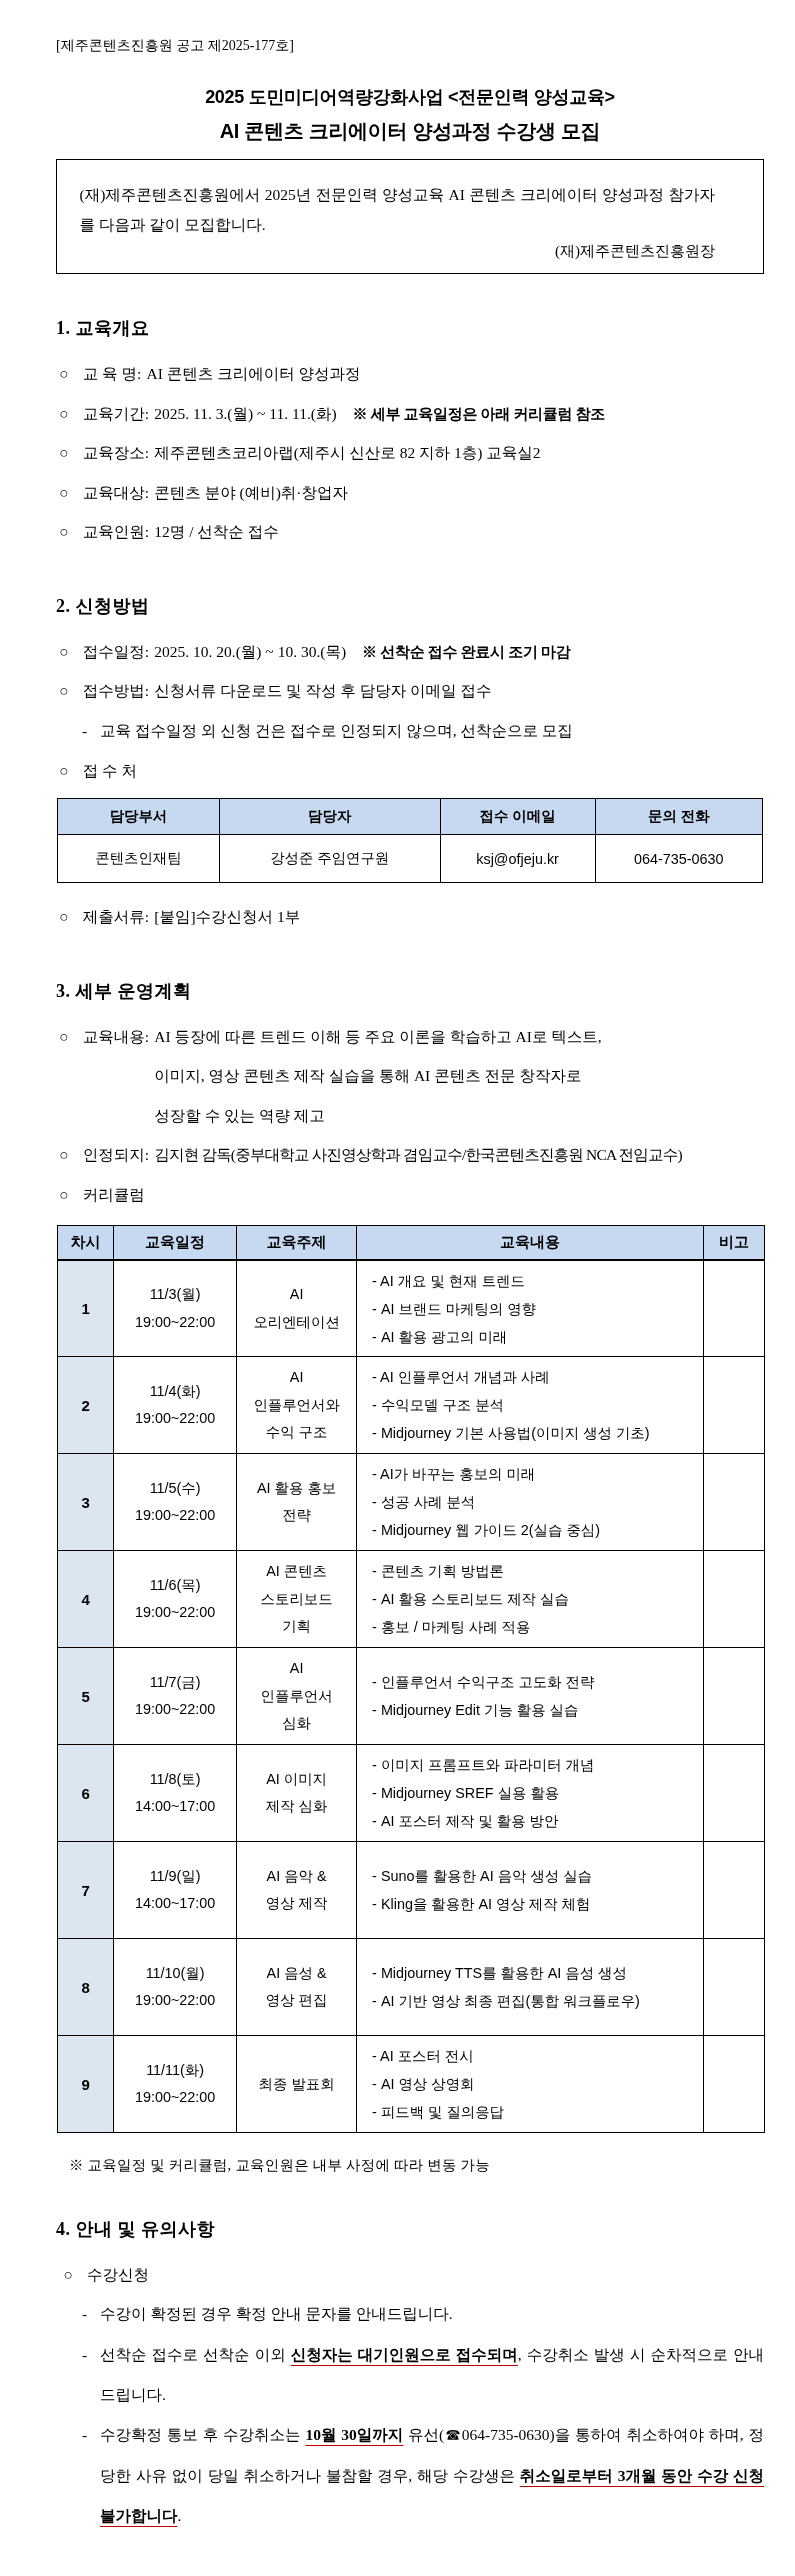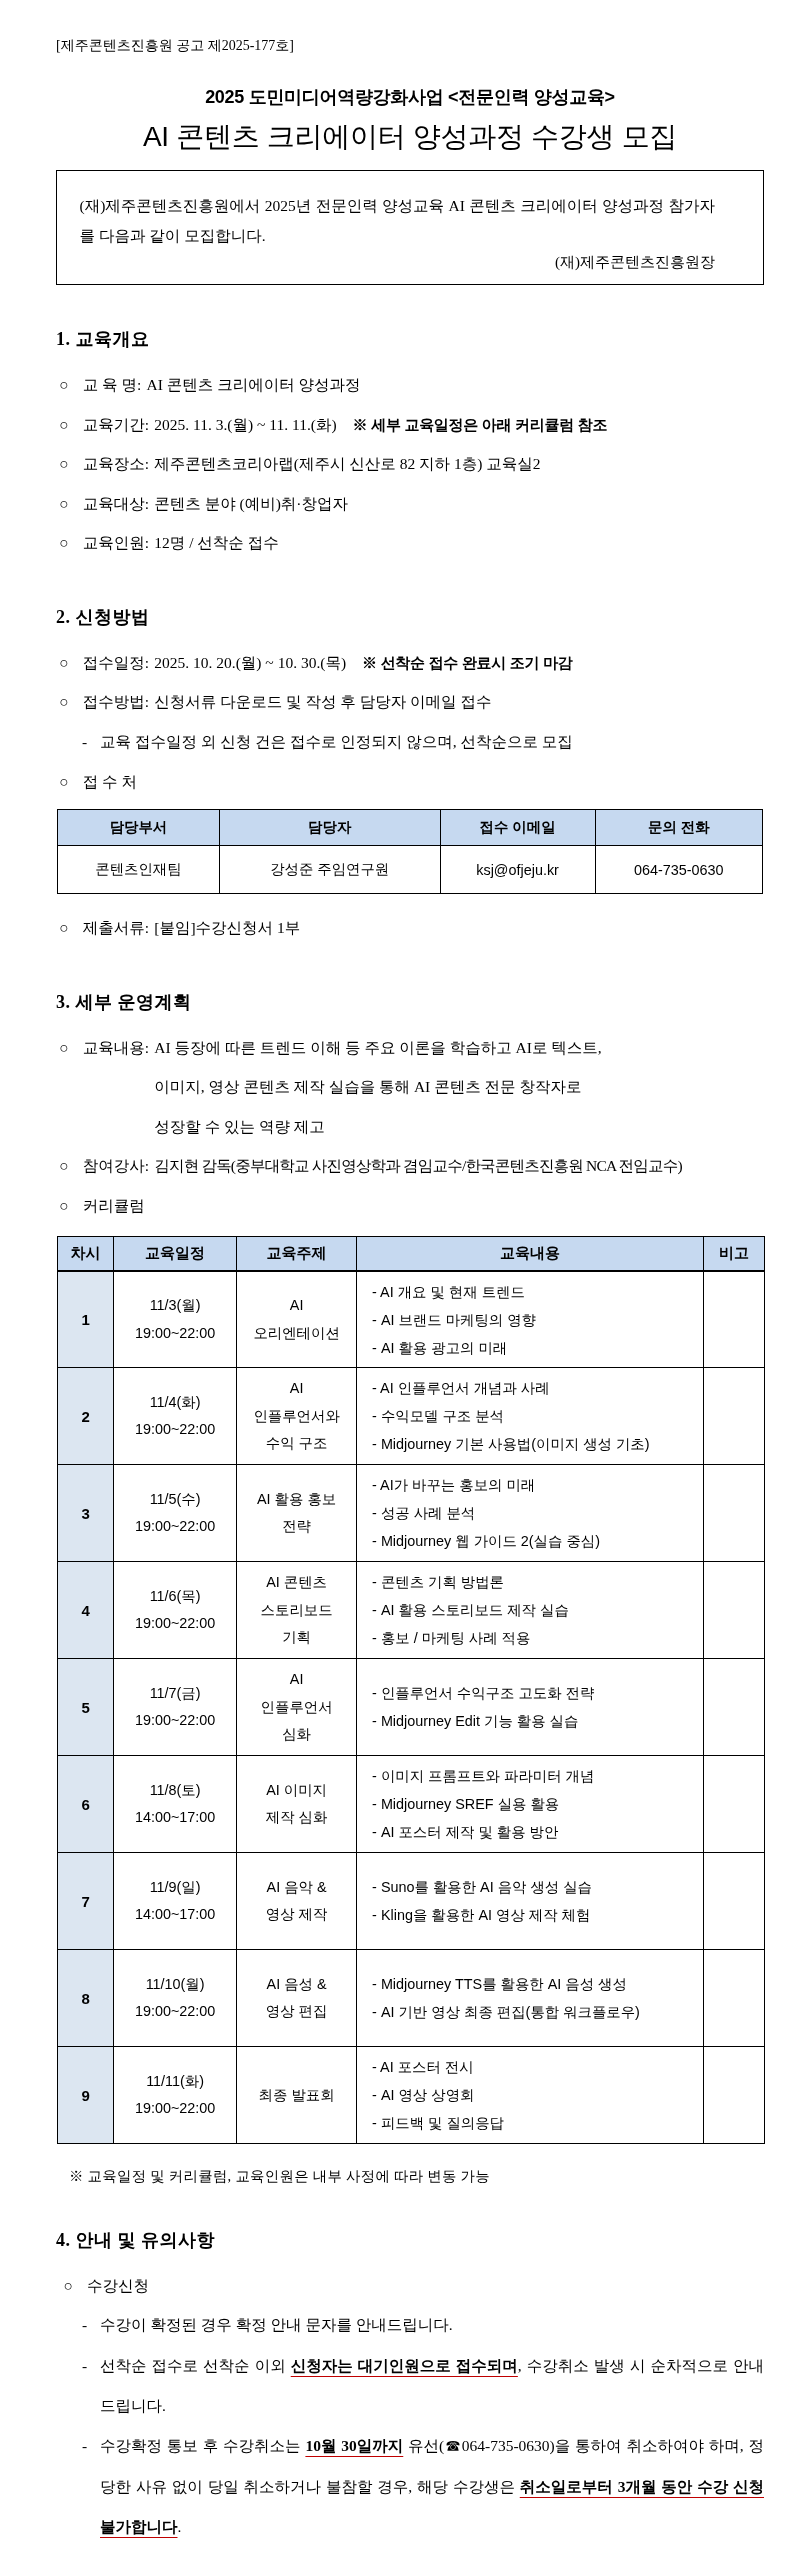--- a/index.html
+++ b/index.html
@@ -23,21 +23,21 @@
   .notice-no{font-size:14px;letter-spacing:0px;}
 
   .title1{
     margin-top:30px;text-align:center;
     font-family:"Liberation Sans","DejaVu Sans",sans-serif;
     font-weight:700;font-size:18px;letter-spacing:-0.3px;
   }
   .title2{
     margin-top:8.6px;text-align:center;
     font-family:"Liberation Sans","DejaVu Sans",sans-serif;
-    font-weight:400;font-size:28px;letter-spacing:-0.3px;
+    font-weight:700;font-size:20px;letter-spacing:-0.3px;
   }
 
   .intro-box{
     margin-top:14px;
     border:1.1px solid #000;
     padding:20.3px 48px 9.6px 22.5px;
     box-sizing:border-box;
   }
   .intro-box .intro-text{
     font-size:15.5px;line-height:1.95;text-align:justify;margin:0;
@@ -53,21 +53,21 @@
   .o-item{
     display:flex;align-items:flex-start;
     font-size:15.5px;line-height:2.55;
     margin-left:3.2px;
   }
   .o-item .marker{flex:none;width:23.5px;}
   .o-item .lbl{flex:none;margin-right:5.3px;white-space:nowrap;}
   .o-item .txt{flex:1;text-align:justify;}
   .o-item .txt.pre{white-space:pre-line;text-align:left;}
   .note{
-    font-family:Liberation Sans, sans-serif;
+    font-family:Liberation Serif, serif;
     font-weight:700;font-size:15px;margin-left:16px;letter-spacing:-0.3px;
   }
   .dash-item{
     display:flex;align-items:flex-start;
     font-size:15.5px;line-height:2.6;
     margin-left:26px;
   }
   .dash-item .dash{flex:none;width:18px;}
   .dash-item .dtxt{flex:1;text-align:justify;}
 
@@ -223,21 +223,21 @@
 
   <div class="o-item">
     <span class="marker">○</span>
     <span class="lbl">교육내용:</span>
     <span class="txt pre">AI 등장에 따른 트렌드 이해 등 주요 이론을 학습하고 AI로 텍스트,
 이미지, 영상 콘텐츠 제작 실습을 통해 AI 콘텐츠 전문 창작자로
 성장할 수 있는 역량 제고</span>
   </div>
   <div class="o-item">
     <span class="marker">○</span>
-    <span class="lbl">참여강사:</span>
+    <span class="lbl">인정되지:</span>
     <span class="txt" style="letter-spacing:-0.8px;white-space:nowrap;">김지현 감독(중부대학교 사진영상학과 겸임교수/한국콘텐츠진흥원 NCA 전임교수)</span>
   </div>
   <div class="o-item">
     <span class="marker">○</span>
     <span class="lbl">커리큘럼</span>
   </div>
 
   <table class="curriculum-table">
     <thead>
       <tr style="height:31px;">

